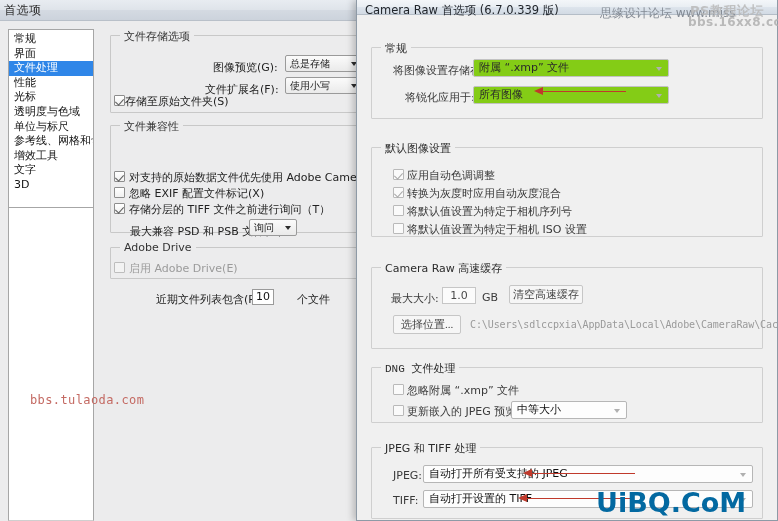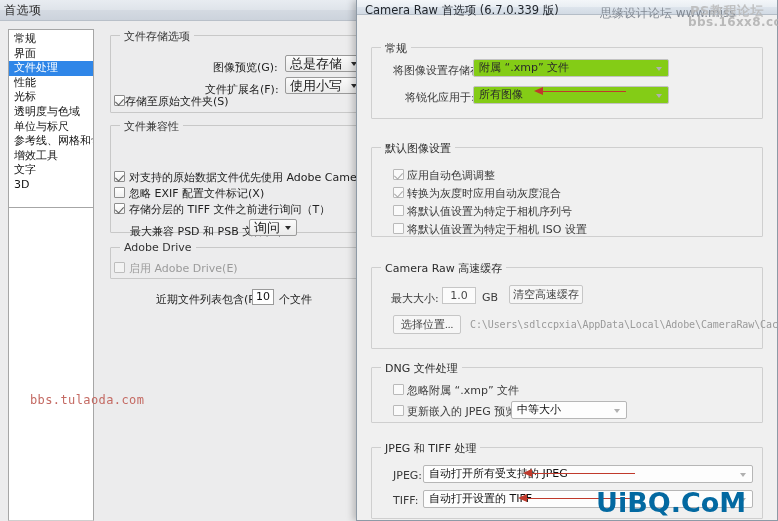--- a/index.html
+++ b/index.html
@@ -110,21 +110,21 @@
   .lbl { font-size: 11px; color: #222; white-space: nowrap; }
 
   
   .combo-sm {
     position: absolute;
     height: 17px;
     background: linear-gradient(to bottom,#fbfbfb,#eaeaea);
     border: 1px solid #9a9a9a;
     border-radius: 2px;
     box-sizing: border-box;
-    font-size: 13px;
+    font-size: 10px;
     color: #1a1a1a;
     line-height: 15px;
     padding-left: 4px;
     white-space: nowrap;
   }
   .combo-sm .caret {
     position: absolute;
     right: 5px; top: 6px;
     width: 0; height: 0;
     border-left: 3.5px solid transparent;
@@ -426,21 +426,21 @@
       </div>
 
       <div class="group" style="left:8px; top:226px; width:560px; height:32px;">
         <div class="group-title">Adobe Drive</div>
       </div>
       <div class="cbx disabled" style="left:12px; top:241px;"></div>
       <div class="lbl" style="position:absolute; left:27px; top:240px; color:#9b9b9b;">启用 Adobe Drive(E)</div>
 
       <div class="lbl" style="position:absolute; left:54px; top:271px;">近期文件列表包含(R):</div>
       <div class="txtin" style="left:150px; top:268px; width:22px;">10</div>
-      <div class="lbl" style="position:absolute; left:177px; top:271px;">个文件</div>
+      <div class="lbl" style="position:absolute; left:195px; top:271px;">个文件</div>
 
     </div>
   </div>
 </div>
 
 <div id="craw-window">
 
   <div id="craw-titlebar">
     <div id="craw-title">Camera Raw 首选项  (6.7.0.339 版)</div>
   </div>
@@ -485,21 +485,21 @@
       <div class="group-title"><span>Camera Raw</span>&nbsp;<span>高速缓存</span></div>
     </div>
     <div class="cr-lbl" style="position:absolute; left:34px; top:270px;">最大大小:</div>
     <div class="txtin-cr" style="left:85px; top:266px; width:34px;">1.0</div>
     <div class="cr-lbl" style="position:absolute; left:125px; top:270px;">GB</div>
     <div class="btn-cr" style="left:152px; top:264px; width:74px;">清空高速缓存</div>
 
     <div class="btn-cr" style="left:36px; top:294px; width:68px;font-family:Liberation Serif, serif;">选择位置...</div>
     <div class="path-text" style="left:113px; top:298px;">C:\Users\sdlccpxia\AppData\Local\Adobe\CameraRaw\Cache\</div>
 
-    <div class="group" style="left:14px; top:346px; width:392px; height:56px;">
+    <div class="group" style="left:14px; top:346px; width:392px; height:56px;font-family:Liberation Mono, monospace;">
       <div class="group-title">DNG 文件处理</div>
     </div>
     <div class="cbx-cr" style="left:36px; top:363px;"></div>
     <div class="cr-lbl" style="position:absolute; left:50px; top:362px;">忽略附属 “.xmp” 文件</div>
 
     <div class="cbx-cr" style="left:36px; top:384px;"></div>
     <div class="cr-lbl" style="position:absolute; left:50px; top:383px;">更新嵌入的 JPEG 预览:</div>
     <div class="combo-wide active" style="left:154px; top:380px; width:116px;">
       <span>中等大小</span>
       <span class="caret"></span>

